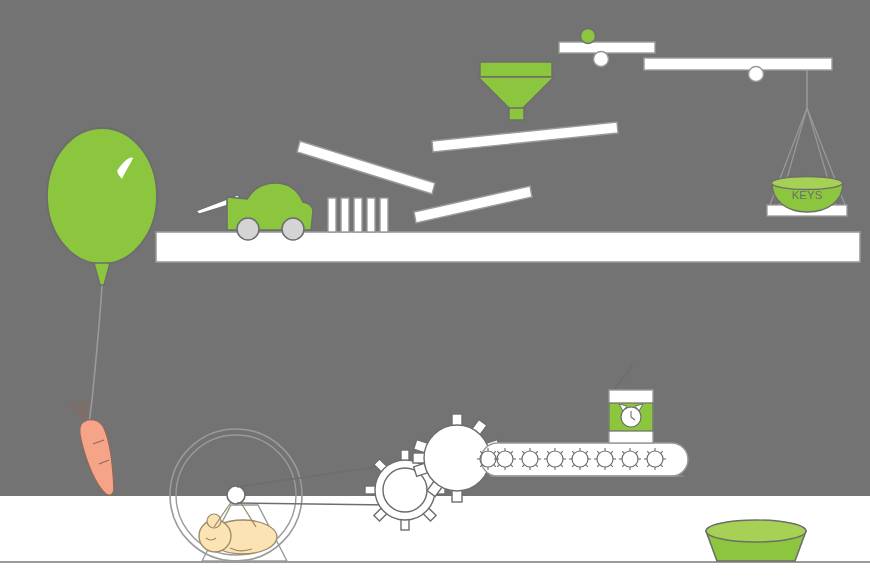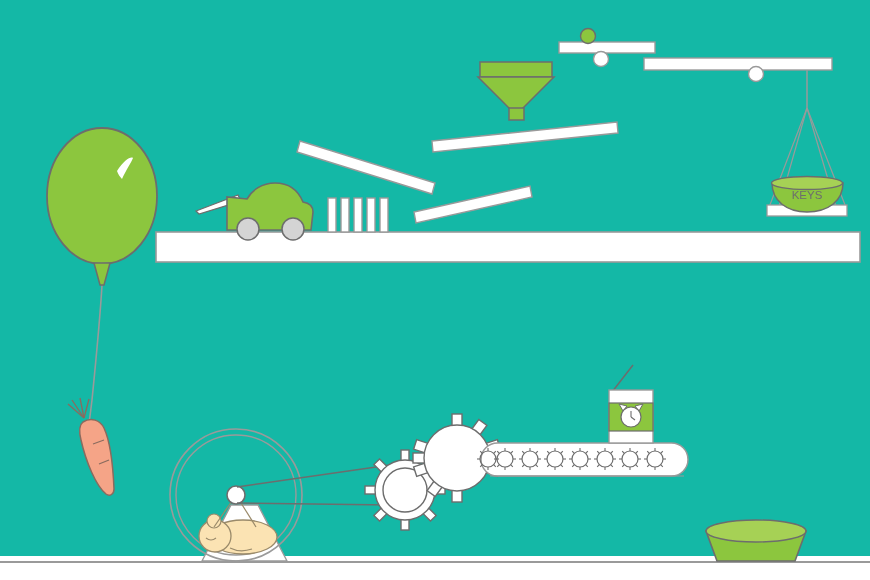--- a/index.html
+++ b/index.html
@@ -1,21 +1,21 @@
 <!DOCTYPE html>
 <html><head>
 <meta charset="utf-8">
 <title>Rube Goldberg Machine Illustration</title>
 <style>
   html,body{margin:0;padding:0;background:#ffffff;}
   body{
     font-family:"Liberation Sans", sans-serif;
     width:870px;height:580px;overflow:hidden;
   }
-  #stage{position:relative;width:870px;height:556px;background:#14b8a6;}
+  #stage{position:relative;width:870px;height:496px;background:#737373;}
   #scene{position:absolute;inset:0;}
   .lbl{font-family:"Liberation Sans", sans-serif;}
 </style>
 </head>
 <body>
 
 <div id="stage">
   <svg id="scene" viewBox="0 0 870 580" width="870" height="580" xmlns="http://www.w3.org/2000/svg">
 
     <line x1="0" y1="562" x2="870" y2="562" stroke="#9a9a9a" stroke-width="2.2"></line>

